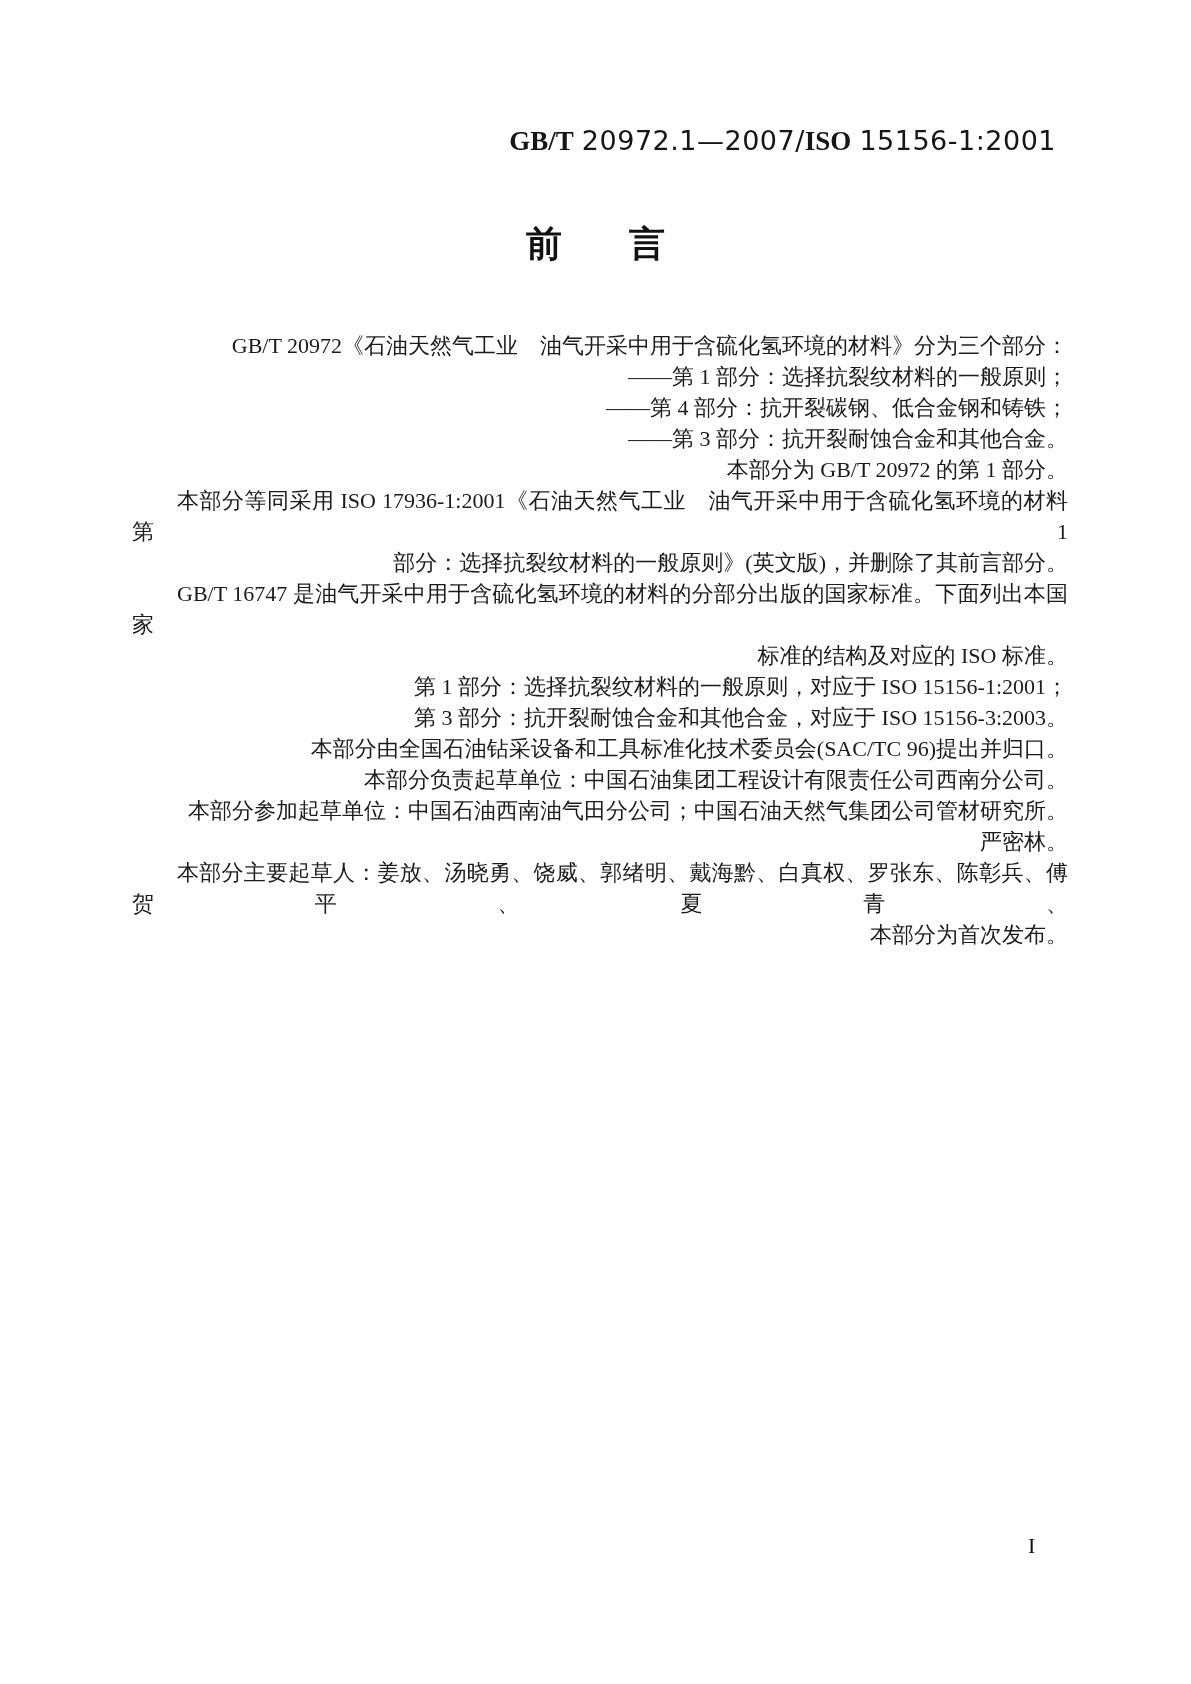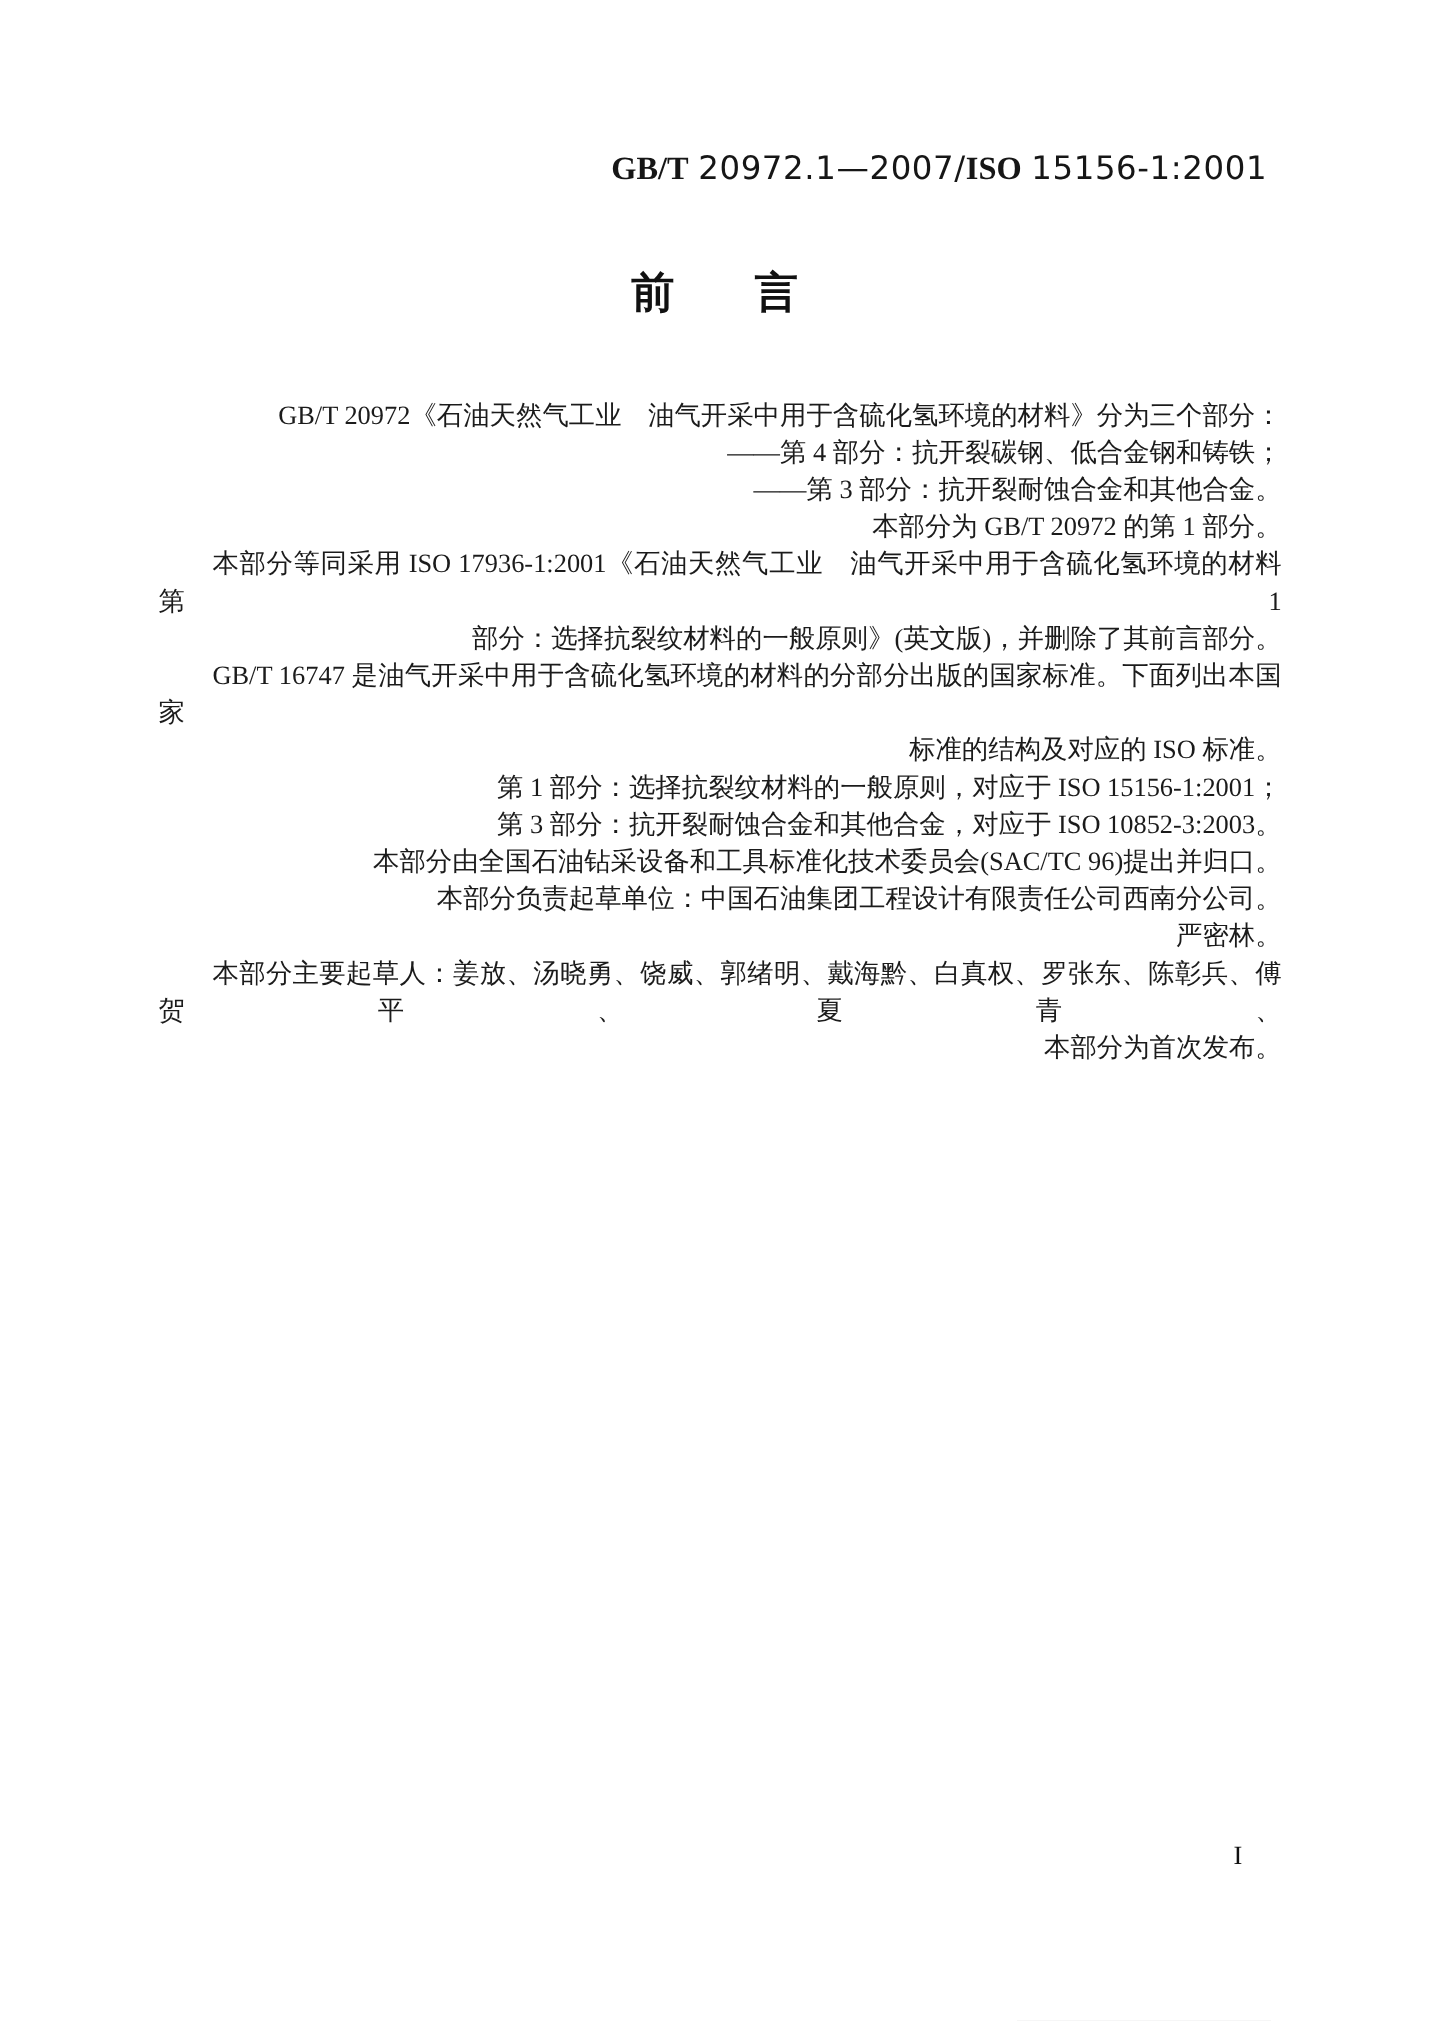--- a/index.html
+++ b/index.html
@@ -89,31 +89,33 @@
 
   <div class="header"><span class="hdr-alpha gb">GB/T</span><span class="hdr-num">20972.1—2007</span><span class="hdr-num">/</span><span class="hdr-alpha iso">ISO</span><span class="hdr-num">15156-1:2001</span></div>
 
   <div class="doc-title">
     <span>前</span>
     <span>言</span>
   </div>
 
   <div class="body-block" id="foreword-body">
       <div class="line indent">GB/T 20972《石油天然气工业　油气开采中用于含硫化氢环境的材料》分为三个部分：</div>
+      <div class="line indent">——第 1 部分：选择抗裂纹材料的一般原则；</div>
       <div class="line indent">——第 4 部分：抗开裂碳钢、低合金钢和铸铁；</div>
       <div class="line indent">——第 3 部分：抗开裂耐蚀合金和其他合金。</div>
       <div class="line indent">本部分为 GB/T 20972 的第 1 部分。</div>
       <div class="line indent flush">本部分等同采用 ISO 17936-1:2001《石油天然气工业　油气开采中用于含硫化氢环境的材料　第 1</div>
       <div class="line">部分：选择抗裂纹材料的一般原则》(英文版)，并删除了其前言部分。</div>
       <div class="line indent flush">GB/T 16747 是油气开采中用于含硫化氢环境的材料的分部分出版的国家标准。下面列出本国家</div>
       <div class="line">标准的结构及对应的 ISO 标准。</div>
       <div class="line indent">第 1 部分：选择抗裂纹材料的一般原则，对应于 ISO 15156-1:2001；</div>
-      <div class="line indent">第 3 部分：抗开裂耐蚀合金和其他合金，对应于 ISO 10852-3:2003。</div>
+      <div class="line indent">第 3 部分：抗开裂耐蚀合金和其他合金，对应于 ISO 15156-3:2003。</div>
       <div class="line indent">本部分由全国石油钻采设备和工具标准化技术委员会(SAC/TC 96)提出并归口。</div>
       <div class="line indent">本部分负责起草单位：中国石油集团工程设计有限责任公司西南分公司。</div>
+      <div class="line indent">本部分参加起草单位：中国石油西南油气田分公司；中国石油天然气集团公司管材研究所。</div>
       <div class="line">严密林。</div>
       <div class="line indent flush">本部分主要起草人：姜放、汤晓勇、饶威、郭绪明、戴海黔、白真权、罗张东、陈彰兵、傅贺平、夏青、</div>
       <div class="line indent">本部分为首次发布。</div>
     </div>
 
   <div class="page-number">I</div>
 
 </div>
 
 </body></html>

